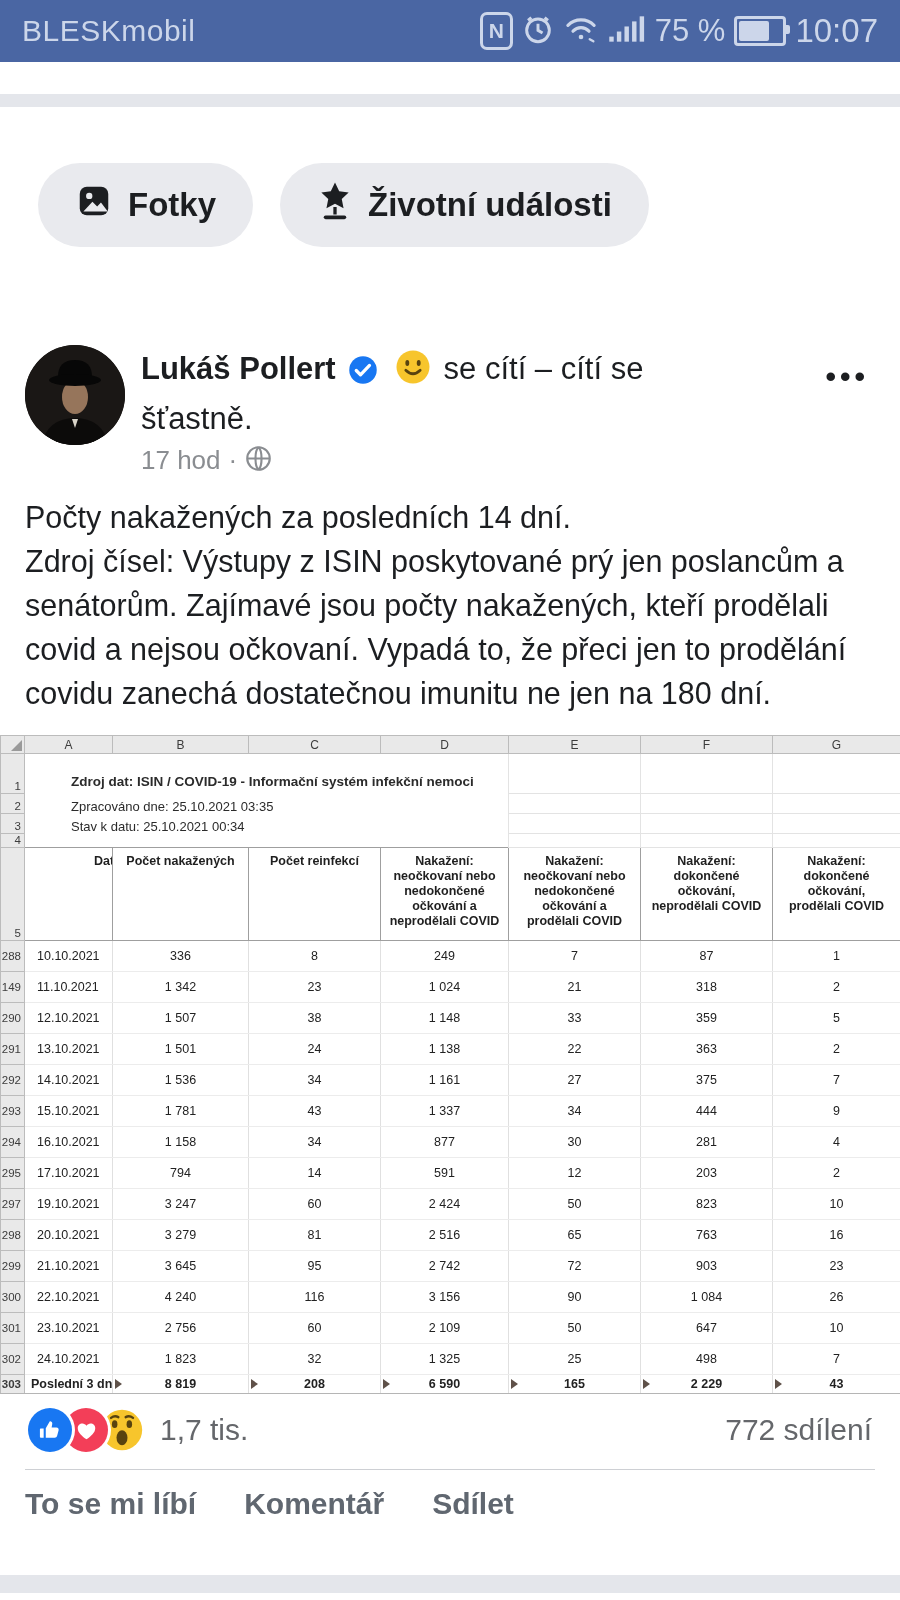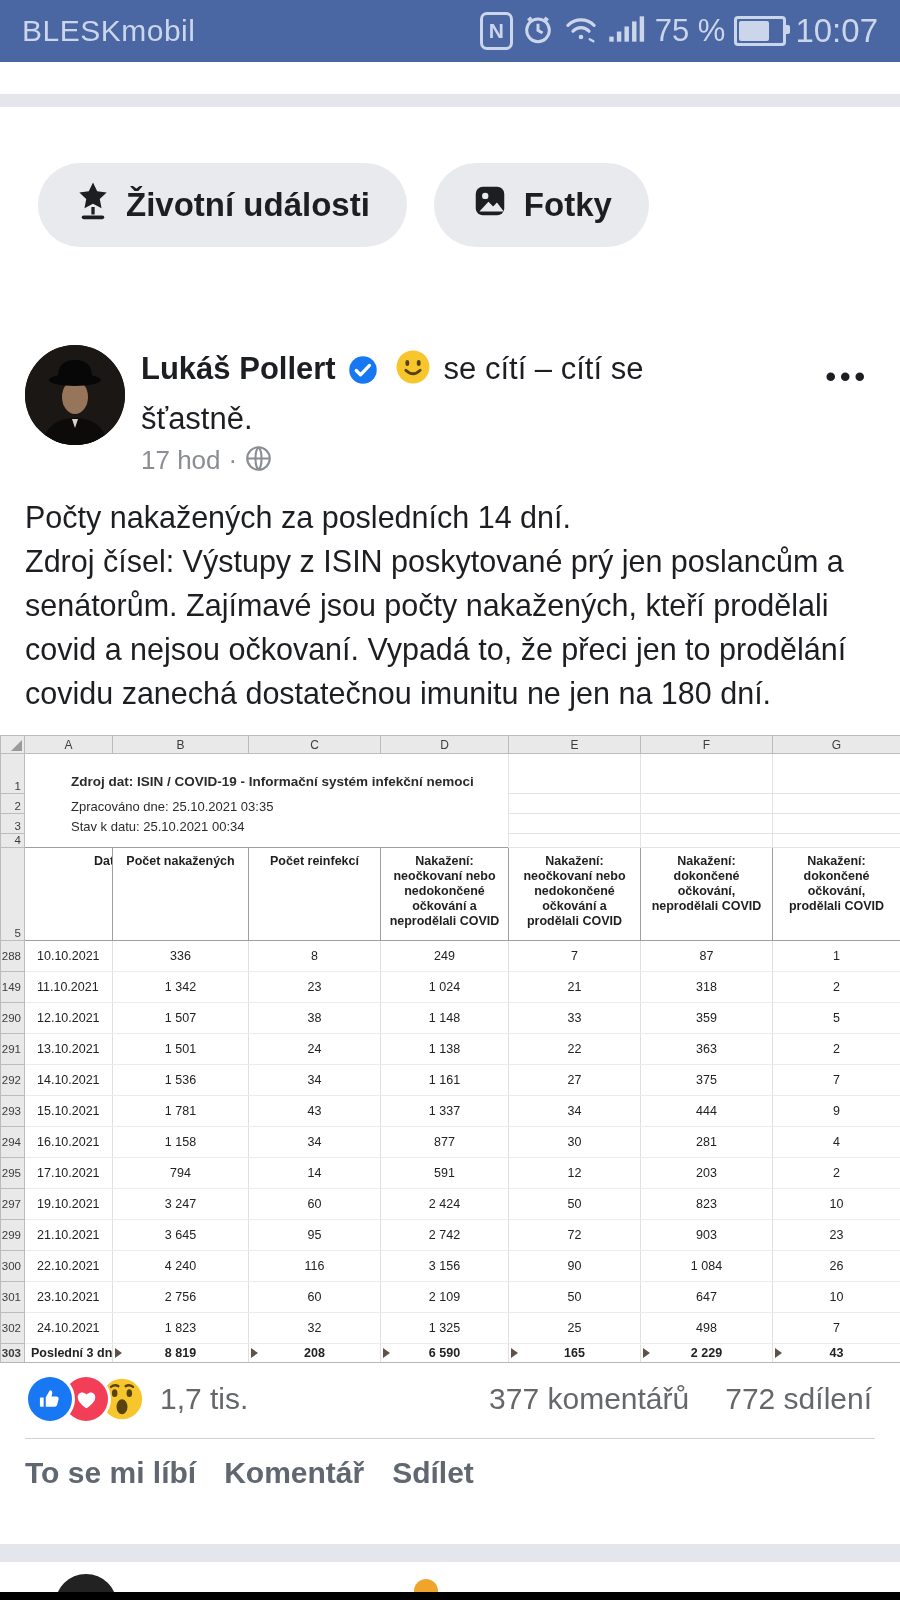--- a/index.html
+++ b/index.html
@@ -83,21 +83,21 @@
   .rx + .rx{margin-left:-8px;}
   .rx-like{background:#1877f2;z-index:3;}
   .rx-love{background:#f33e58;z-index:2;}
   .rx-wow{background:transparent;z-index:1;}
   .rx-count{margin-left:16px;font-size:30px;color:#65676b;}
   .engage-right{margin-left:auto;display:flex;gap:36px;font-size:30px;color:#65676b;}
 
   .divider{height:1px;background:#ced0d4;margin:17px 25px 0;}
 
   
-  .actions{display:flex;gap:28px;padding:17px 25px 18px;}
+  .actions{display:flex;gap:48px;padding:17px 25px 18px;}
   .act-btn{font-size:30px;font-weight:bold;color:#606770;background:none;border:none;padding:0;
            font-family:"Liberation Sans",sans-serif;}
 
   .sp2{height:36px;background:#fff;}
   .band2{height:18px;}
   .peek{height:30px;background:#fff;position:relative;overflow:hidden;}
   .peek-avatar{position:absolute;left:55px;top:12px;width:62px;height:62px;border-radius:50%;background:#222;}
   .peek-emoji{position:absolute;left:414px;top:17px;width:24px;height:24px;border-radius:50%;background:#f0a42c;}
 
   
@@ -145,37 +145,37 @@
       <span class="time">10:07</span>
     </span>
   </div>
 
   <div class="sp1"></div>
   <div class="band band1"></div>
 
   <div class="tabs">
     <button class="pill">
       <span>
+        <svg width="38" height="38" viewBox="0 0 24 24">
+          <rect x="3" y="3" width="18" height="18" rx="4.5" fill="#1c1e21"></rect>
+          <circle cx="9" cy="8.8" r="2" fill="#e9eaee"></circle>
+          <path d="M5.3 18.6 L11 12.4 14 15.4 16.4 13 20.7 18.6z" fill="#e9eaee"></path>
+        </svg>
+      </span>
+      <span>Fotky</span>
+    </button>
+    <button class="pill">
+      <span>
         <svg width="36" height="42" viewBox="0 0 24 27">
           <path d="M12 1.2l2.8 5.8 6.3.8-4.6 4.4 1.2 6.2L12 15.3l-5.7 3.1 1.2-6.2L2.9 7.8l6.3-.8z" fill="#1c1e21"></path>
           <rect x="10.9" y="17.5" width="2.2" height="5" fill="#1c1e21"></rect>
           <rect x="4.5" y="23.2" width="15" height="2.4" rx="1.2" fill="#1c1e21"></rect>
         </svg>
       </span>
       <span>Životní události</span>
-    </button>
-    <button class="pill">
-      <span>
-        <svg width="38" height="38" viewBox="0 0 24 24">
-          <rect x="3" y="3" width="18" height="18" rx="4.5" fill="#1c1e21"></rect>
-          <circle cx="9" cy="8.8" r="2" fill="#e9eaee"></circle>
-          <path d="M5.3 18.6 L11 12.4 14 15.4 16.4 13 20.7 18.6z" fill="#e9eaee"></path>
-        </svg>
-      </span>
-      <span>Fotky</span>
     </button>
   </div>
 
   <div class="post-head">
     <div class="avatar">
       <svg viewBox="0 0 100 100" width="100" height="100">
         <rect width="100" height="100" fill="#1a1715"></rect>
         <path d="M16 100q7-27 34-27 27 0 34 27z" fill="#0c0b0a"></path>
         <ellipse cx="50" cy="52" rx="13" ry="17" fill="#96755b"></ellipse>
         <path d="M47 74l3 9 3-9z" fill="#d9d4c9"></path>
@@ -367,20 +367,30 @@
             <td class="gut">297</td>
             <td class="date">19.10.2021</td>
             <td class="d">3 247</td>
             <td class="d">60</td>
             <td class="d">2 424</td>
             <td class="d">50</td>
             <td class="d">823</td>
             <td class="d">10</td>
           </tr>
           <tr class="r-data">
+            <td class="gut">298</td>
+            <td class="date">20.10.2021</td>
+            <td class="d">3 279</td>
+            <td class="d">81</td>
+            <td class="d">2 516</td>
+            <td class="d">65</td>
+            <td class="d">763</td>
+            <td class="d">16</td>
+          </tr>
+          <tr class="r-data">
             <td class="gut">299</td>
             <td class="date">21.10.2021</td>
             <td class="d">3 645</td>
             <td class="d">95</td>
             <td class="d">2 742</td>
             <td class="d">72</td>
             <td class="d">903</td>
             <td class="d">23</td>
           </tr>
           <tr class="r-data">
@@ -442,21 +452,20 @@
       <svg viewBox="0 0 24 24" width="44" height="44">
         <circle cx="12" cy="12" r="11" fill="#f7c52c"></circle>
         <ellipse cx="8" cy="8.8" rx="1.5" ry="2.1" fill="#58430f"></ellipse>
         <ellipse cx="16" cy="8.8" rx="1.5" ry="2.1" fill="#58430f"></ellipse>
         <path d="M6 5.4q2-1.5 4-.4M18 5.4q-2-1.5-4-.4" stroke="#58430f" stroke-width="1.3" fill="none" stroke-linecap="round"></path>
         <ellipse cx="12" cy="16.2" rx="3" ry="4.1" fill="#58430f"></ellipse>
       </svg>
     </span>
     <span class="rx-count">1,7 tis.</span>
     <span class="engage-right">
-      <span>377 komentářů</span>
       <span>772 sdílení</span>
     </span>
   </div>
 
   <div class="divider"></div>
 
   <div class="actions">
     <button class="act-btn">To se mi líbí</button>
     <button class="act-btn">Komentář</button>
     <button class="act-btn">Sdílet</button>

